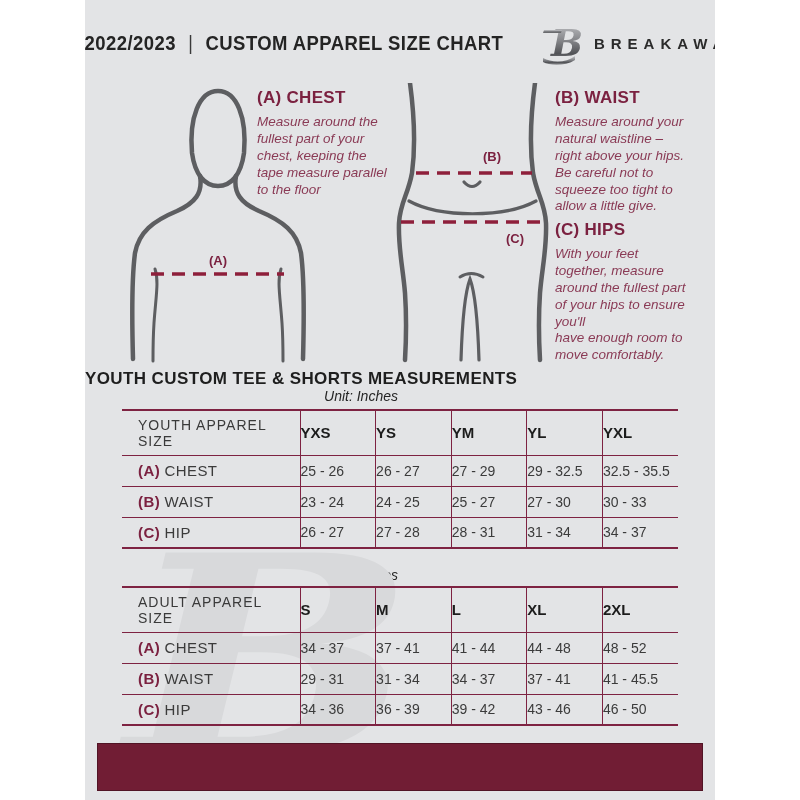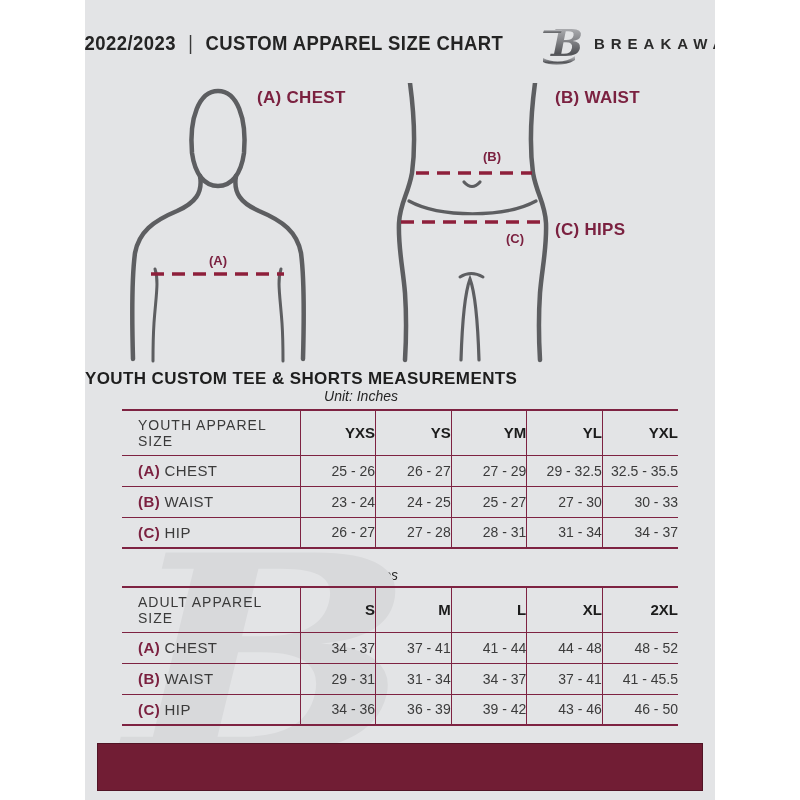--- a/index.html
+++ b/index.html
@@ -30,21 +30,21 @@
   
   .sec-title { position:absolute; width:503px; text-align:left; font-weight:700; font-size:17px; color:#1e1e1e; letter-spacing:.4px; }
   .sec-unit  { position:absolute; width:552px; text-align:center; font-style:italic; font-size:14px; color:#262626; }
   #youth-title { top:369px; } #youth-unit { top:388px; }
   #adult-title { top:548px; } #adult-unit { top:567px; }
 
   
   table.size-table { position:absolute; left:37px; width:556px; border-collapse:collapse; table-layout:fixed;
                      border-top:2.5px solid #7e2342; border-bottom:2px solid #7e2342; background:transparent; z-index:2; }
   #youth-table { top:409px; } #adult-table { top:586px; }
-  .size-table th, .size-table td { border:1.4px solid #7e2342; height:31px; text-align:right; vertical-align:middle;
+  .size-table th, .size-table td { border:1.4px solid #7e2342; height:31px; text-align:left; vertical-align:middle;
                                    font-size:14px; color:#3b3b3b; padding:0; }
   .size-table th:first-child, .size-table td:first-child { border-left:none; width:178px; text-align:left; padding-left:16px; }
   .size-table th:last-child,  .size-table td:last-child  { border-right:none;margin-left:27px; }
   .size-table thead th { height:45px; font-weight:700; font-size:15px; color:#1c1c1c; }
   .size-table thead th:first-child { font-weight:400; font-size:14px; letter-spacing:1px; color:#3a3a3a; }
   .size-table td.row-label { font-size:15px; color:#3b3b3b; letter-spacing:.4px; }
   .size-table td.row-label .key { font-weight:700; color:#7b2140; }
 
   
   .watermark { position:absolute; left:40px; top:540px; font-family:"DejaVu Serif", serif; font-style:italic; font-weight:700;
@@ -102,22 +102,40 @@
       <path stroke-width="3.2" d="M 71,277 C 72,245 74,212 80,196 C 86,212 88,245 89,277"></path>
       <path stroke-width="3" d="M 70,194 Q 81,187 93,194"></path>
     </g>
     <line x1="26" y1="90" x2="142" y2="90" stroke="#8e1f3b" stroke-width="3.5" stroke-dasharray="13 8"></line>
     <line x1="11" y1="139" x2="153" y2="139" stroke="#8e1f3b" stroke-width="3.5" stroke-dasharray="13 8"></line>
     <text x="93" y="78" font-size="13" font-weight="700" fill="#7b2140" font-family="Liberation Sans, sans-serif">(B)</text>
     <text x="116" y="160" font-size="13" font-weight="700" fill="#7b2140" font-family="Liberation Sans, sans-serif">(C)</text>
   </svg>
 
   <div id="chest-head" class="guide-head">(A) CHEST</div>
+  <div id="chest-body" class="guide-body">Measure around the
+fullest part of your
+chest, keeping the
+tape measure parallel
+to the floor</div>
   <div id="waist-head" class="guide-head">(B) WAIST</div>
+  <div id="waist-body" class="guide-body">Measure around your
+natural waistline –
+right above your hips.
+Be careful not to
+squeeze too tight to
+allow a little give.</div>
   <div id="hips-head" class="guide-head">(C) HIPS</div>
+  <div id="hips-body" class="guide-body">With your feet
+together, measure
+around the fullest part
+of your hips to ensure
+you'll
+have enough room to
+move comfortably.</div>
 
   <div class="watermark">B</div>
 
   <div id="youth-title" class="sec-title">YOUTH CUSTOM TEE &amp; SHORTS MEASUREMENTS</div>
   <div id="youth-unit" class="sec-unit">Unit: Inches</div>
   <table id="youth-table" class="size-table">
     <thead>
         <tr>
           <th>YOUTH APPAREL SIZE</th>
           <th>YXS</th>

